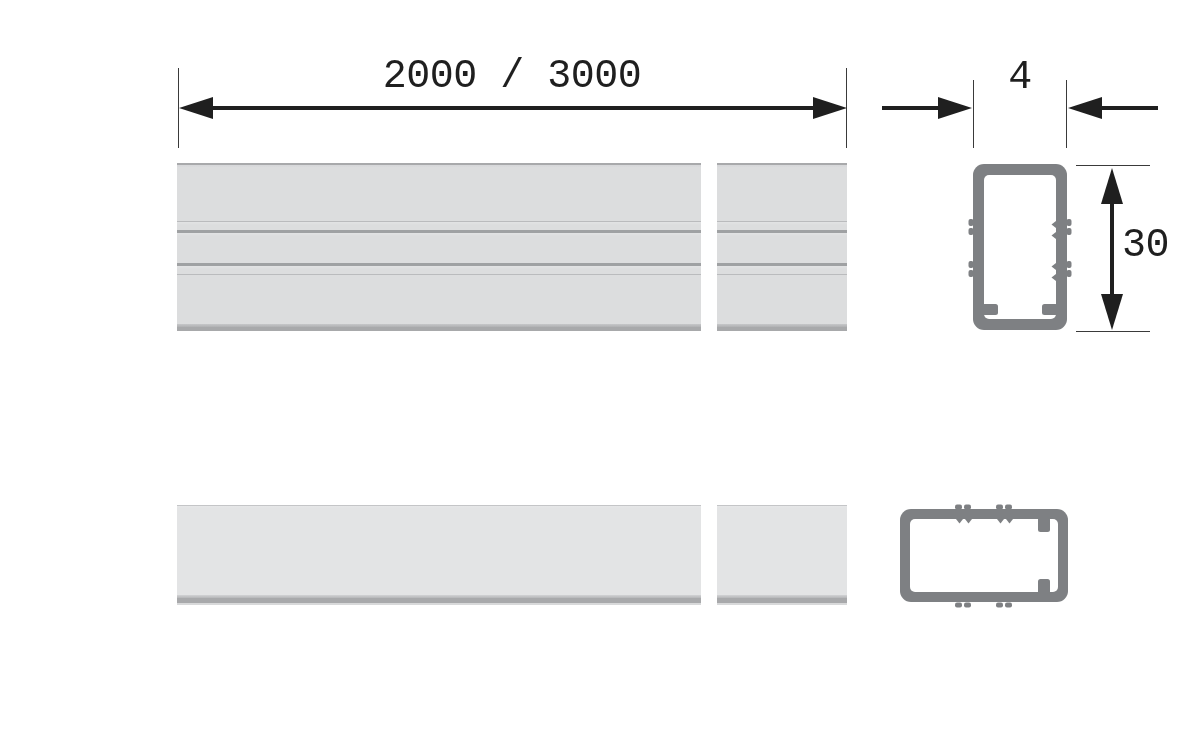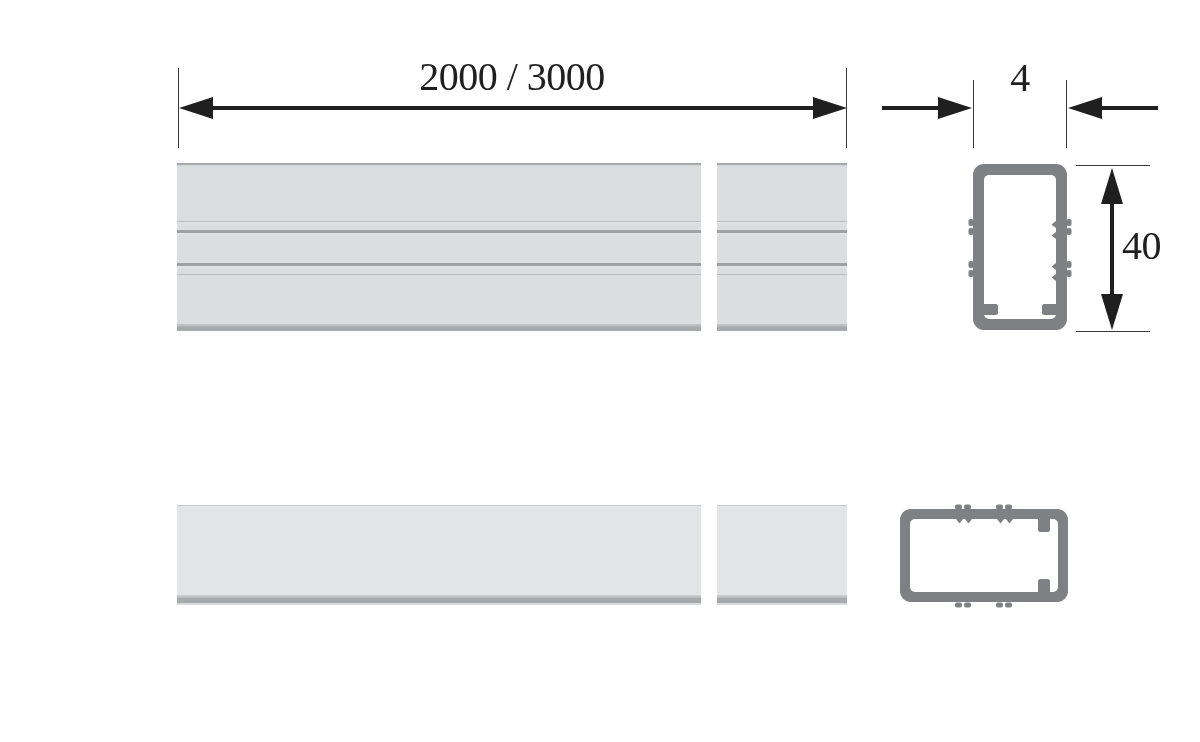--- a/index.html
+++ b/index.html
@@ -1,18 +1,18 @@
 <!DOCTYPE html>
 <html style="--background: #ffffff; --ink: #1f1f1f; --thin-line: #3a3a3a; --section-gray: #7e8083; --bar-fill: #dcddde; --bar-fill-light: #e3e4e5; --bar-edge: #a8a9ab; --groove-dark: #9fa1a3; --groove-light: #babbbd;"><head>
 <meta charset="utf-8">
 <style>
   html,body{margin:0;padding:0;background:#fff;}
   #stage{
     position:relative;width:1200px;height:742px;background:var(--background,#fff);
-    font-family:Liberation Serif, serif;color:var(--ink,#1f1f1f);overflow:hidden;
+    font-family:Liberation Mono, monospace;color:var(--ink,#1f1f1f);overflow:hidden;
   }
   .abs{position:absolute;}
   
   .dim-label{
     position:absolute;font-size:40px;line-height:40px;color:var(--ink,#1f1f1f);
     text-align:center;white-space:nowrap;letter-spacing:-0.5px;
   }
   
   .ext-v{position:absolute;width:1px;background:var(--thin-line,#3a3a3a);}
   .ext-h{position:absolute;height:1px;background:var(--thin-line,#3a3a3a);}
@@ -88,21 +88,21 @@
     <div class="shaft-h" style="left:1100px;top:106px;width:58px;"></div>
     <div class="dim-label" style="left:970px;top:58px;width:100px;">4</div>
   </div>
 
   <div>
     <div class="ext-h" style="left:1076px;top:165px;width:74px;"></div>
     <div class="ext-h" style="left:1076px;top:331px;width:74px;"></div>
     <div class="shaft-v" style="left:1110px;top:198px;height:100px;"></div>
     <div class="head head-up" style="left:1101px;top:168px;"></div>
     <div class="head head-down" style="left:1101px;top:294px;"></div>
-    <div class="dim-label" style="left:1122px;top:226px;width:60px;text-align:left;">40</div>
+    <div class="dim-label" style="left:1122px;top:226px;width:60px;text-align:left;">30</div>
   </div>
 
   <svg class="abs" style="left:963px;top:158px;" width="114" height="178" viewBox="0 0 114 178">
     <rect class="sec-wall" x="10" y="6" width="94" height="166" rx="11"></rect>
     <rect class="sec-hole" x="21" y="17" width="72" height="144" rx="5"></rect>
     <rect class="sec-wall" x="19" y="146" width="16" height="11" rx="2.5"></rect>
     <rect class="sec-wall" x="79" y="146" width="16" height="11" rx="2.5"></rect>
 
     <g>
       <rect class="sec-wall" x="5.5" y="61" width="5" height="7" rx="2"></rect>

